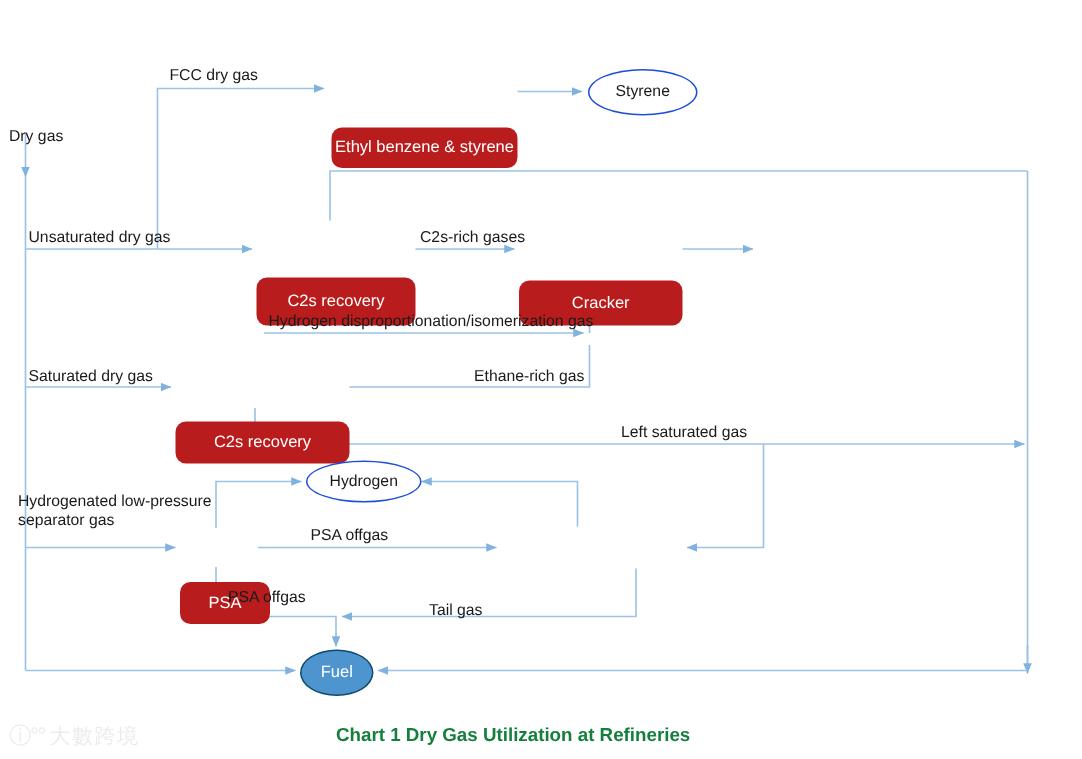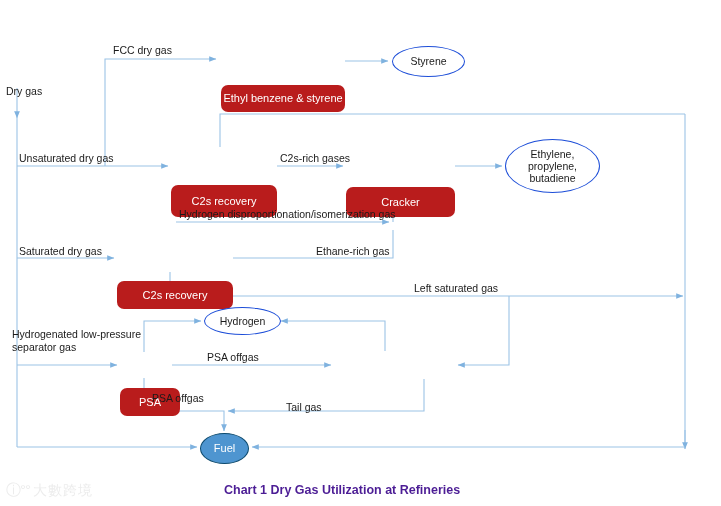--- a/index.html
+++ b/index.html
@@ -59,21 +59,21 @@
     position: absolute;
     font-size: 10.5px;
     color: #1a1a1a;
     white-space: nowrap;
     line-height: 1.25;
   }
   .caption {
     position: absolute;
     font-size: 12.5px;
     font-weight: bold;
-    color: #4c1d95;
+    color: #15803d;
     white-space: nowrap;
   }
   .watermark {
     position: absolute;
     display: flex;
     align-items: center;
     gap: 3px;
     opacity: 0.5;
   }
   .wm-mark {
@@ -157,25 +157,20 @@
   </div>
 
   <div class="node box" style="left:171px; top:148px; width:106px; height:32px;">
     <span>C2s recovery</span>
   </div>
 
   <div class="node box" style="left:346px; top:150px; width:109px; height:30px;text-align:center;">
     <span>Cracker</span>
   </div>
 
-  <div class="node ellipse-open" style="left:505px; top:139px; width:95px; height:54px;">
-    <span style="white-space:pre-line;">Ethylene,
-propylene,
-butadiene</span>
-  </div>
 
   <div class="node box" style="left:117px; top:244px; width:116px; height:28px;">
     <span>C2s recovery</span>
   </div>
 
   <div class="node box" style="left:120px; top:351px; width:60px; height:28px;">
     <span>PSA</span>
   </div>
 
   <div class="node ellipse-open" style="left:204px; top:307px; width:77px; height:28px;">

